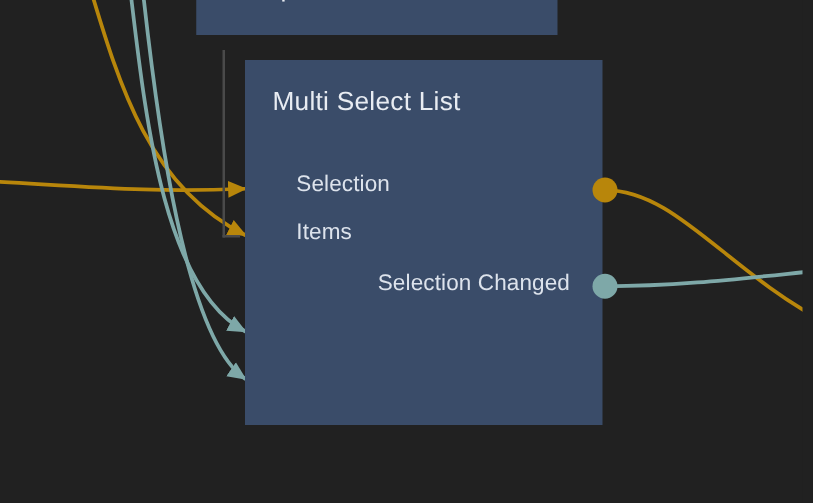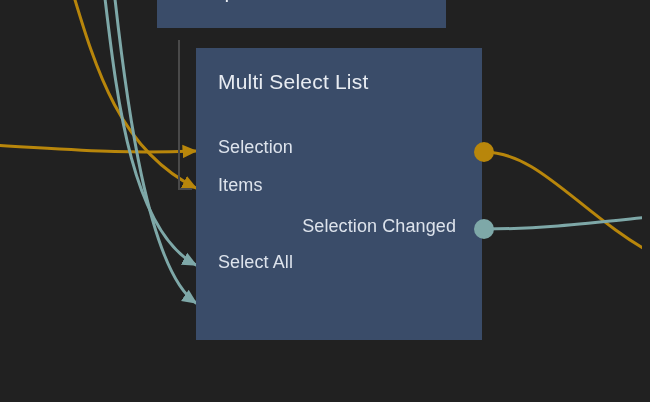--- a/index.html
+++ b/index.html
@@ -36,20 +36,21 @@
     letter-spacing: 0.2px;
     white-space: nowrap;
   }
   .port-row {
     position: absolute;
     white-space: nowrap;
     color: #dde3ec;
     font-size: 18px;
     font-weight: 400;
     letter-spacing: 0.1px;
+    margin-left: 19px;
   }
   .port-row.out {
     text-align: left;
   }
   .guide-line {
     position: absolute;
     background: #4a4a4a;
   }
   .guide-tick {
     position: absolute;
@@ -99,22 +100,19 @@
     </div>
 
     <div class="port-row" style="left:22px; top:127px;text-align:center;">
       <span>Items</span>
     </div>
 
     <div class="port-row out" style="right:26px; top:168px;">
       <span>Selection Changed</span>
     </div>
 
-    <div class="port-row" style="left:22px; top:204px;">
-      <span>Select All</span>
-    </div>
 
   </div>
 
   <div class="port-dot" style="left:474px; top:142px; width:20px; height:20px; background:#b8860b;"></div>
   <div class="port-dot" style="left:474px; top:219px; width:20px; height:20px; background:#7ea8a8;"></div>
 
 </div>
 
 </body></html>

